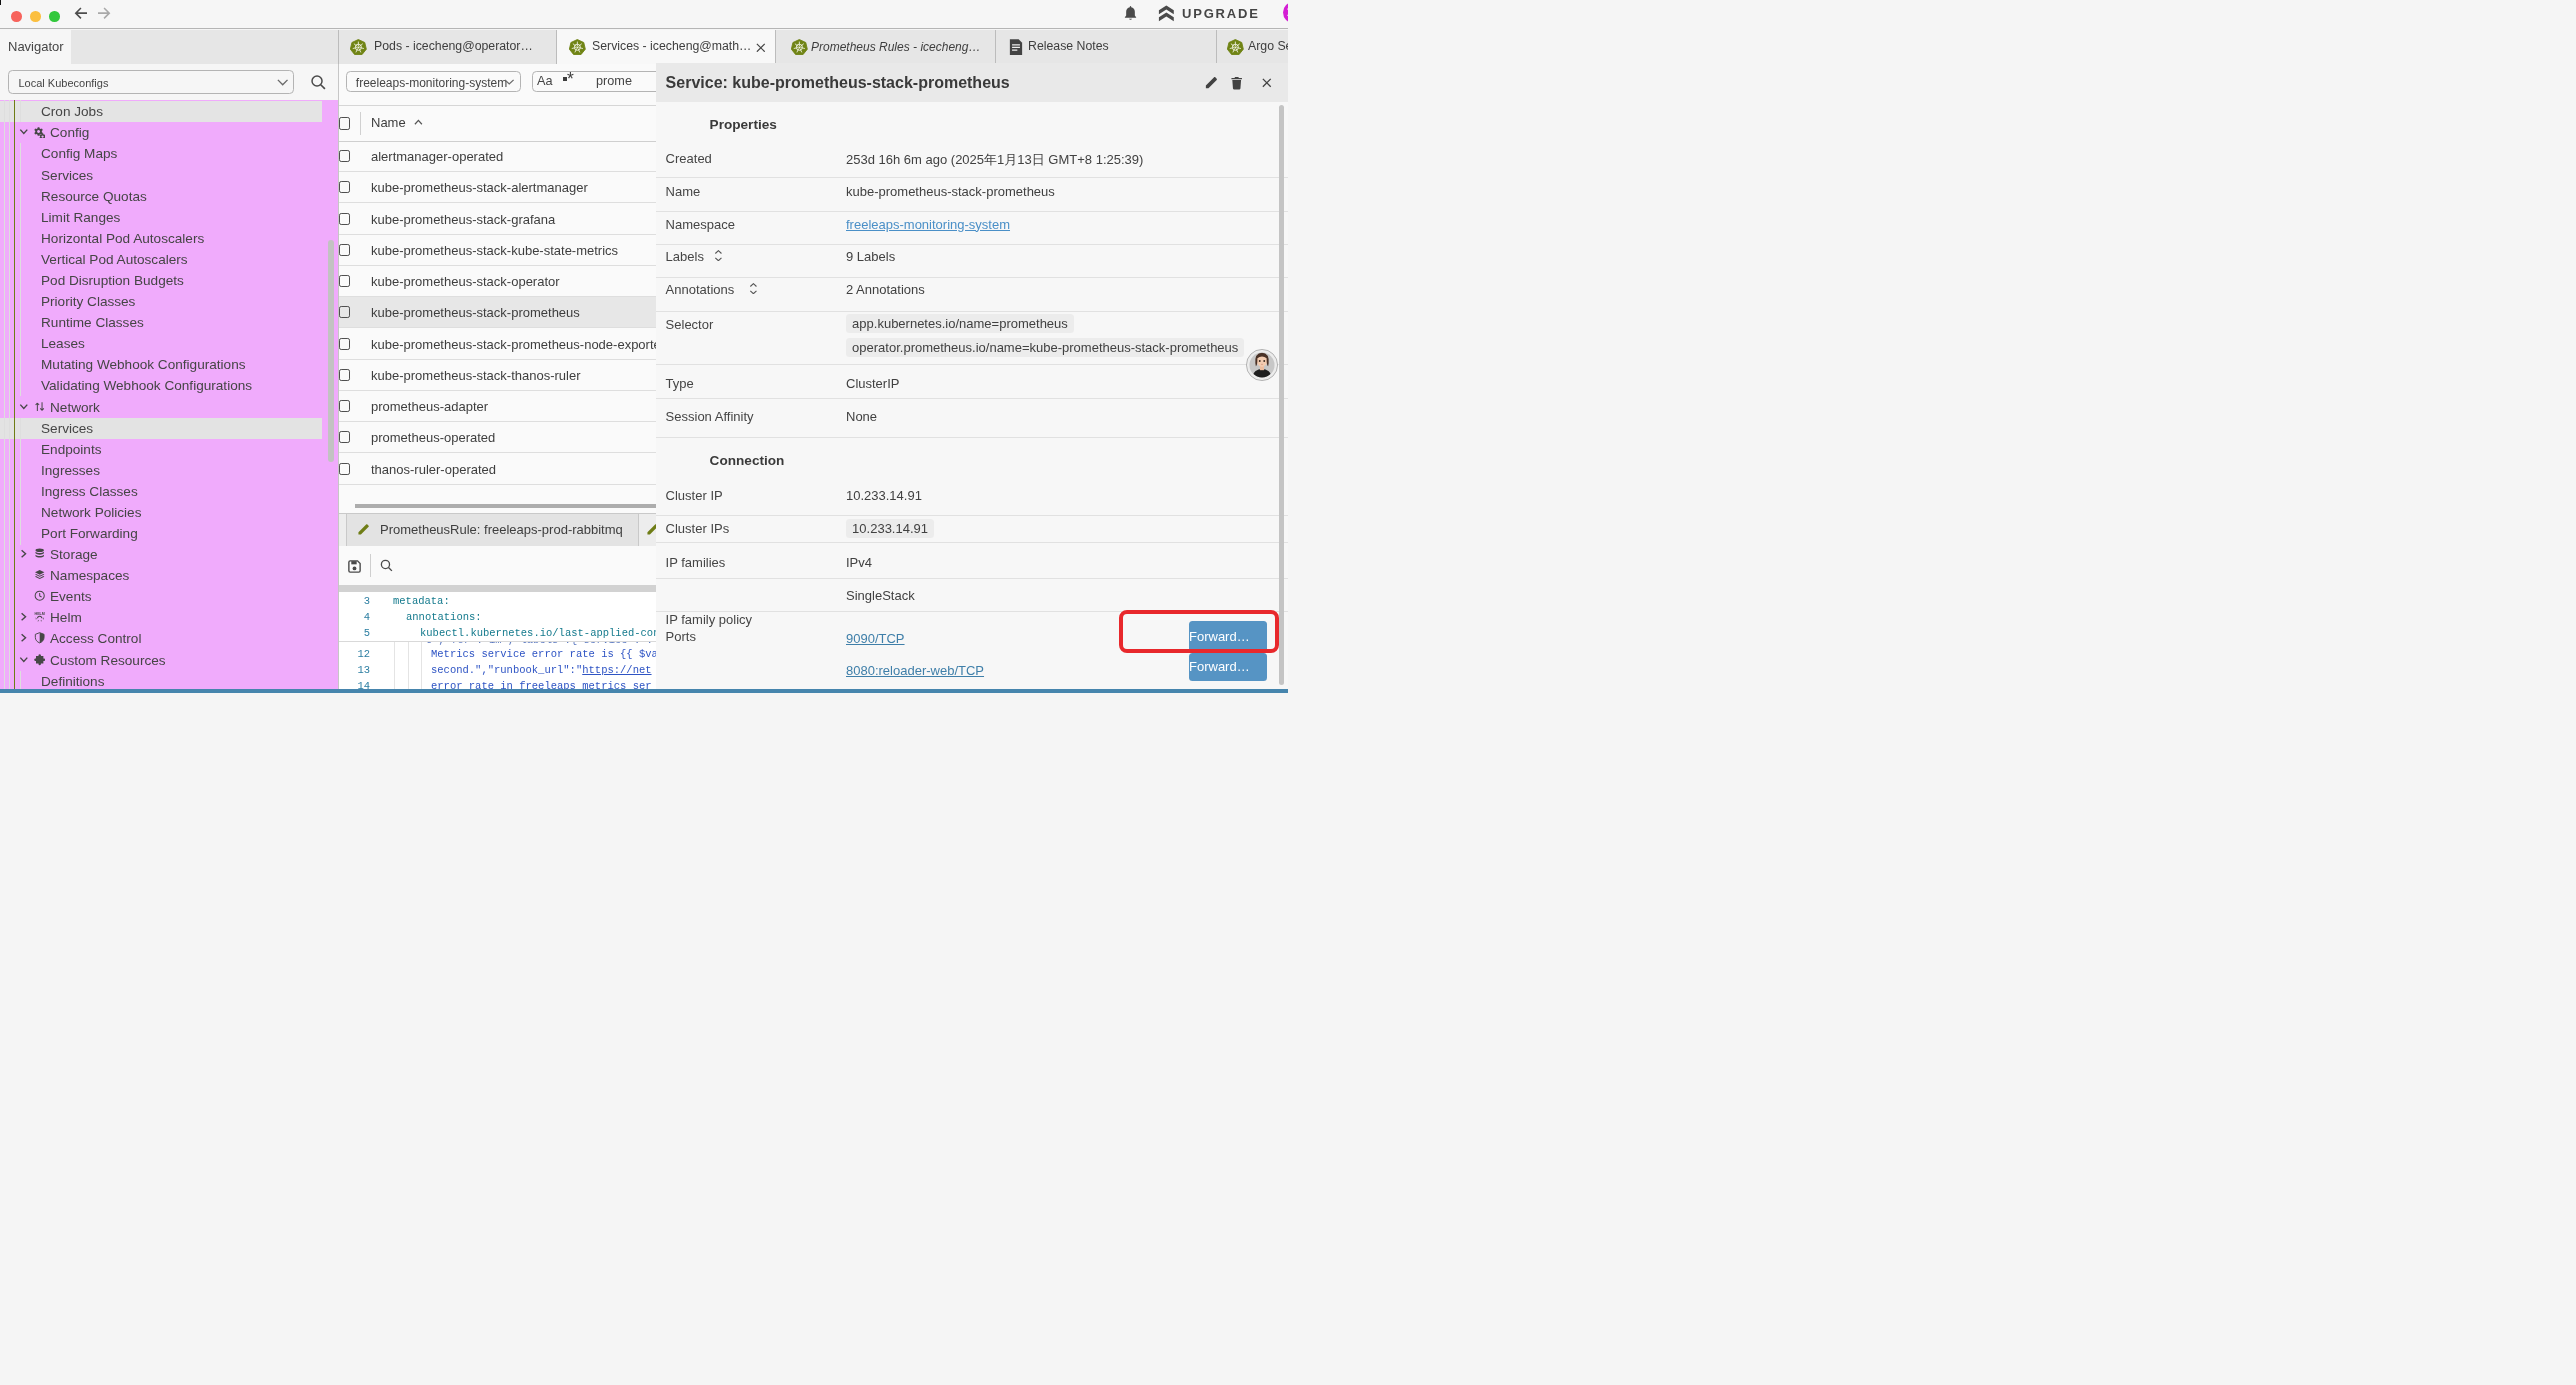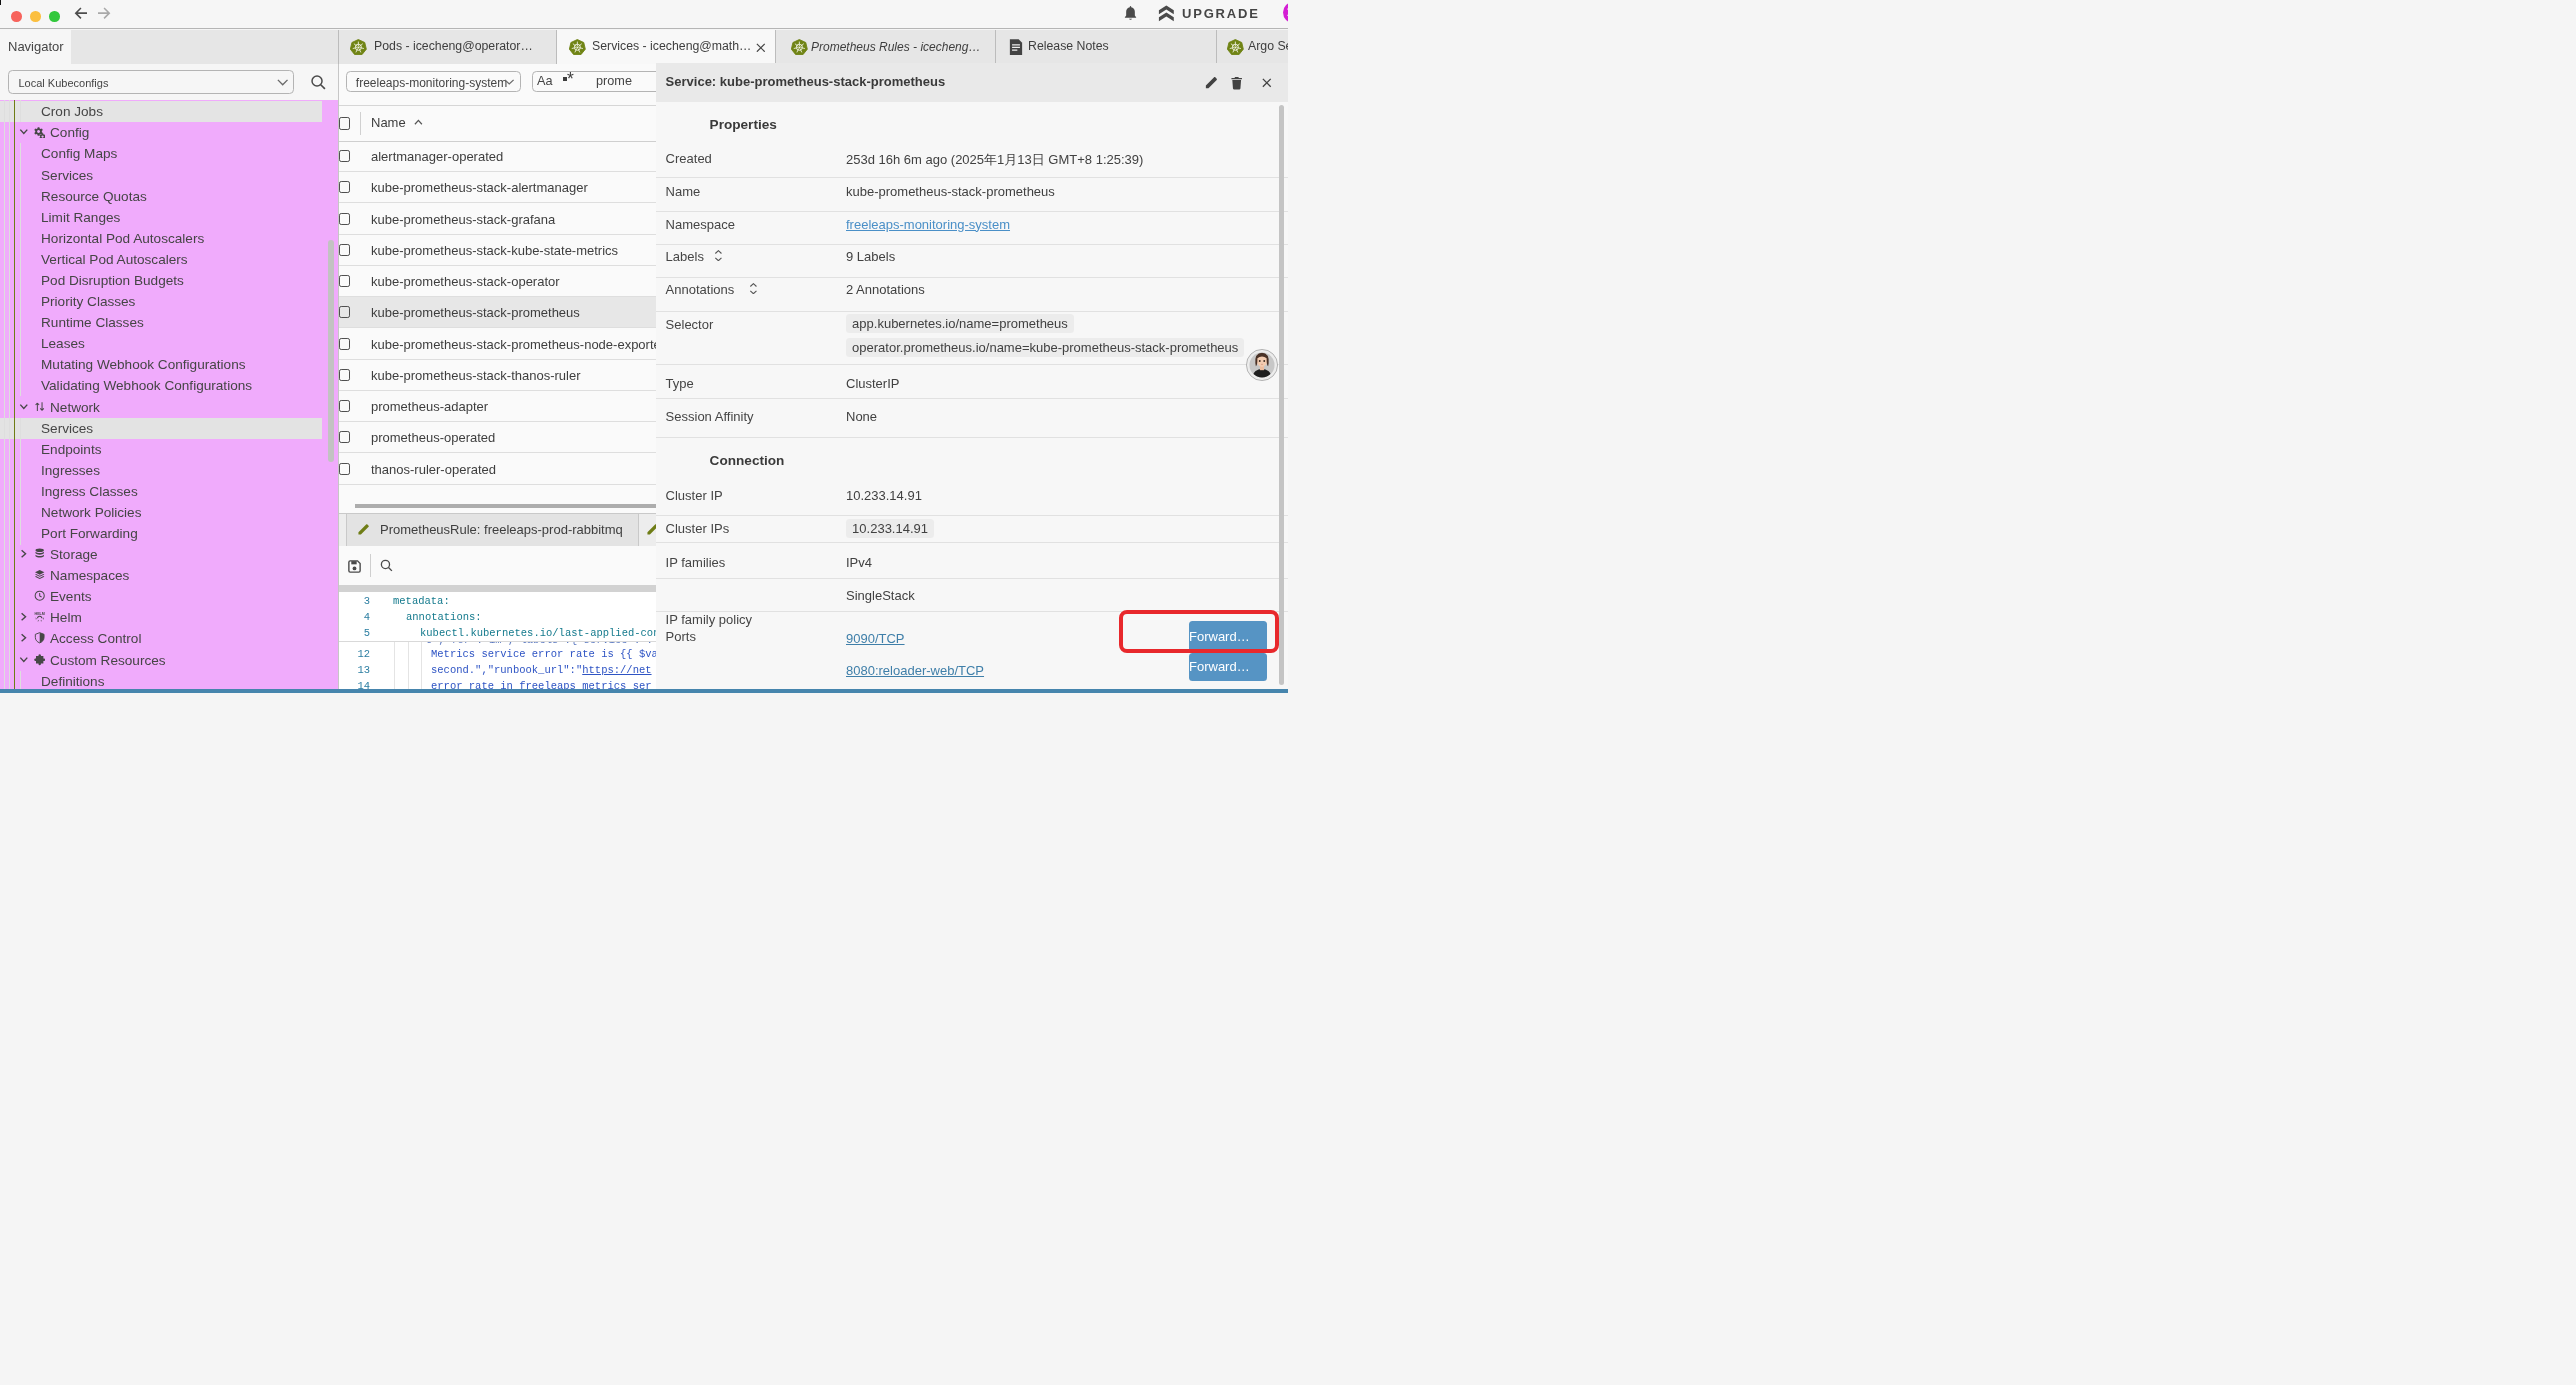--- a/index.html
+++ b/index.html
@@ -63,21 +63,21 @@
 #greystrip { position:absolute; left:0; top:71px; width:950px; height:7px; background:#d2d2d2; }
 #editor { position:absolute; left:0; top:78px; width:950px; height:98px; background:#ffffff; overflow:hidden; font-family:"Liberation Mono", monospace; font-size:10.5px; }
 .lnum { position:absolute; width:32px; text-align:right; color:#2a7da1; }
 .code { position:absolute; white-space:pre;font-family:Liberation Mono, monospace; }
 .k { color:#147a8d; }
 .v { color:#2e54c4; }
 
 
 #drawer { position:absolute; left:656px; top:63px; width:632px; height:626px; background:#f7f7f7; }
 #dheader { position:absolute; left:0; top:0; width:632px; height:39px; background:#e9e9e9; }
-#dheader .title { position:absolute; left:9.6px; top:10.5px; font-size:13px; font-weight:bold; color:#3a3a3a; }
+#dheader .title { position:absolute; left:9.6px; top:10.5px; font-size:16px; font-weight:bold; color:#3a3a3a; }
 .dlabel { position:absolute; left:9.6px; font-size:13px; color:#454545; margin-top:1.8px; }
 .dvalue { position:absolute; left:190px; font-size:13px; color:#414141; white-space:nowrap; margin-top:1.8px; }
 .dline { position:absolute; left:0; width:632px; height:0.9px; background:#e1e1e1; }
 .dhead2 { position:absolute; left:9.6px; font-size:13.6px; font-weight:bold; color:#3a3a3a;padding-left:44px; }
 .chip { position:absolute; left:190px; background:#ececec; border-radius:3.5px; font-size:13px; color:#414141; padding:2.2px 6.1px; white-space:nowrap; }
 .dlink { font-size:13px; text-decoration:underline; }
 .fwd { position:absolute; left:533px; width:78px; height:31px; background:#5694c4; border-radius:3.5px; color:#fff; font-size:13px; text-align:left; line-height:31px; }
 
 #drawer { z-index:20; }
 #avatar { position:absolute; left:1246px; top:349px; width:32px; height:32px; z-index:40; }

